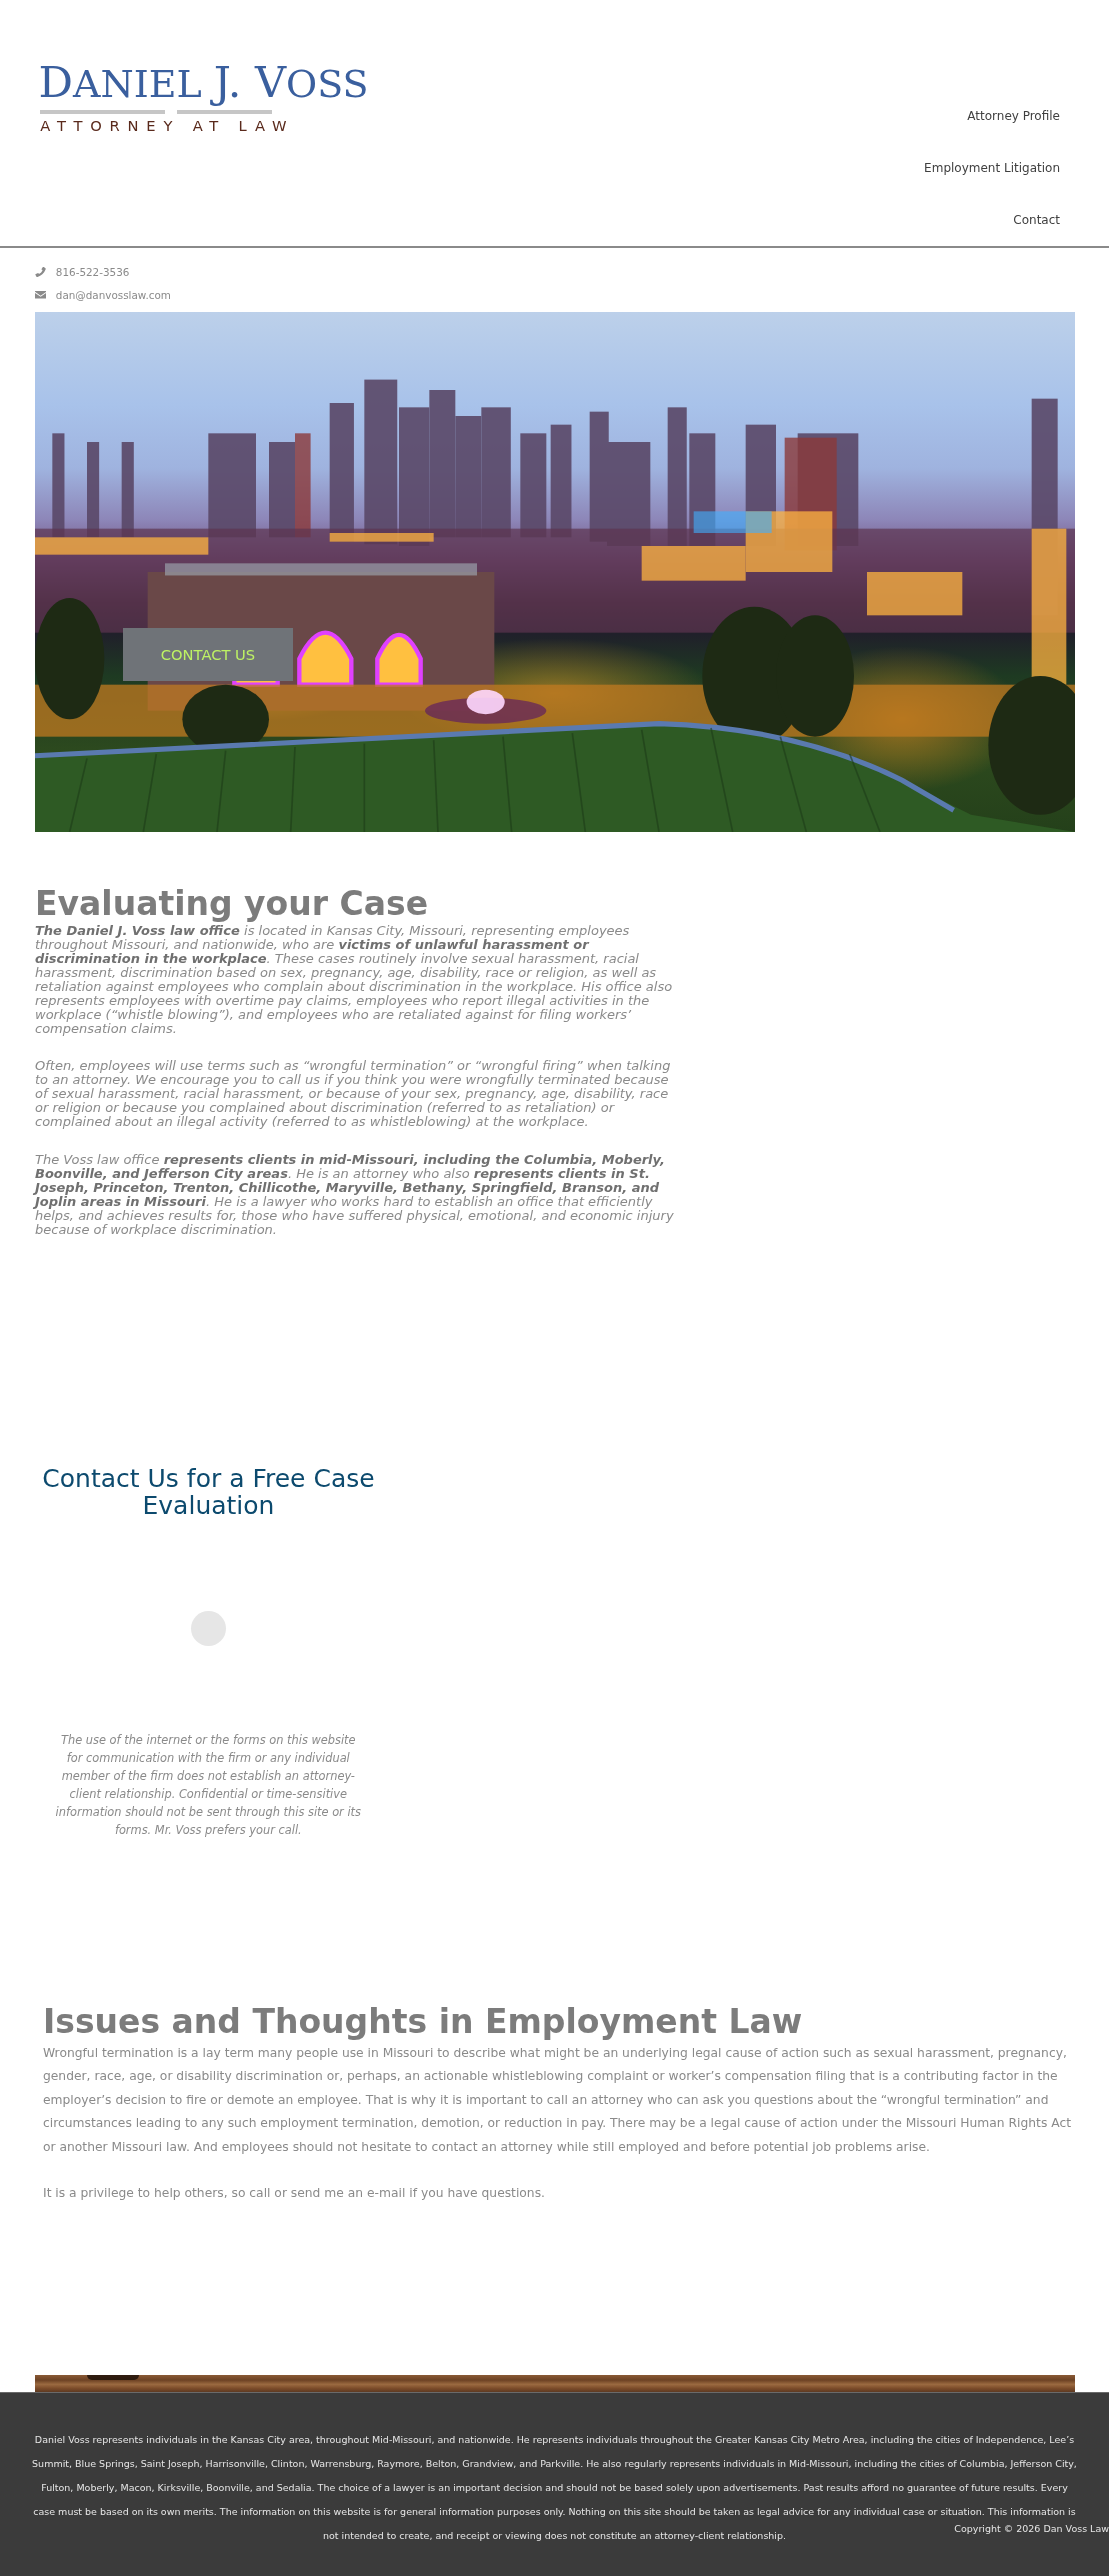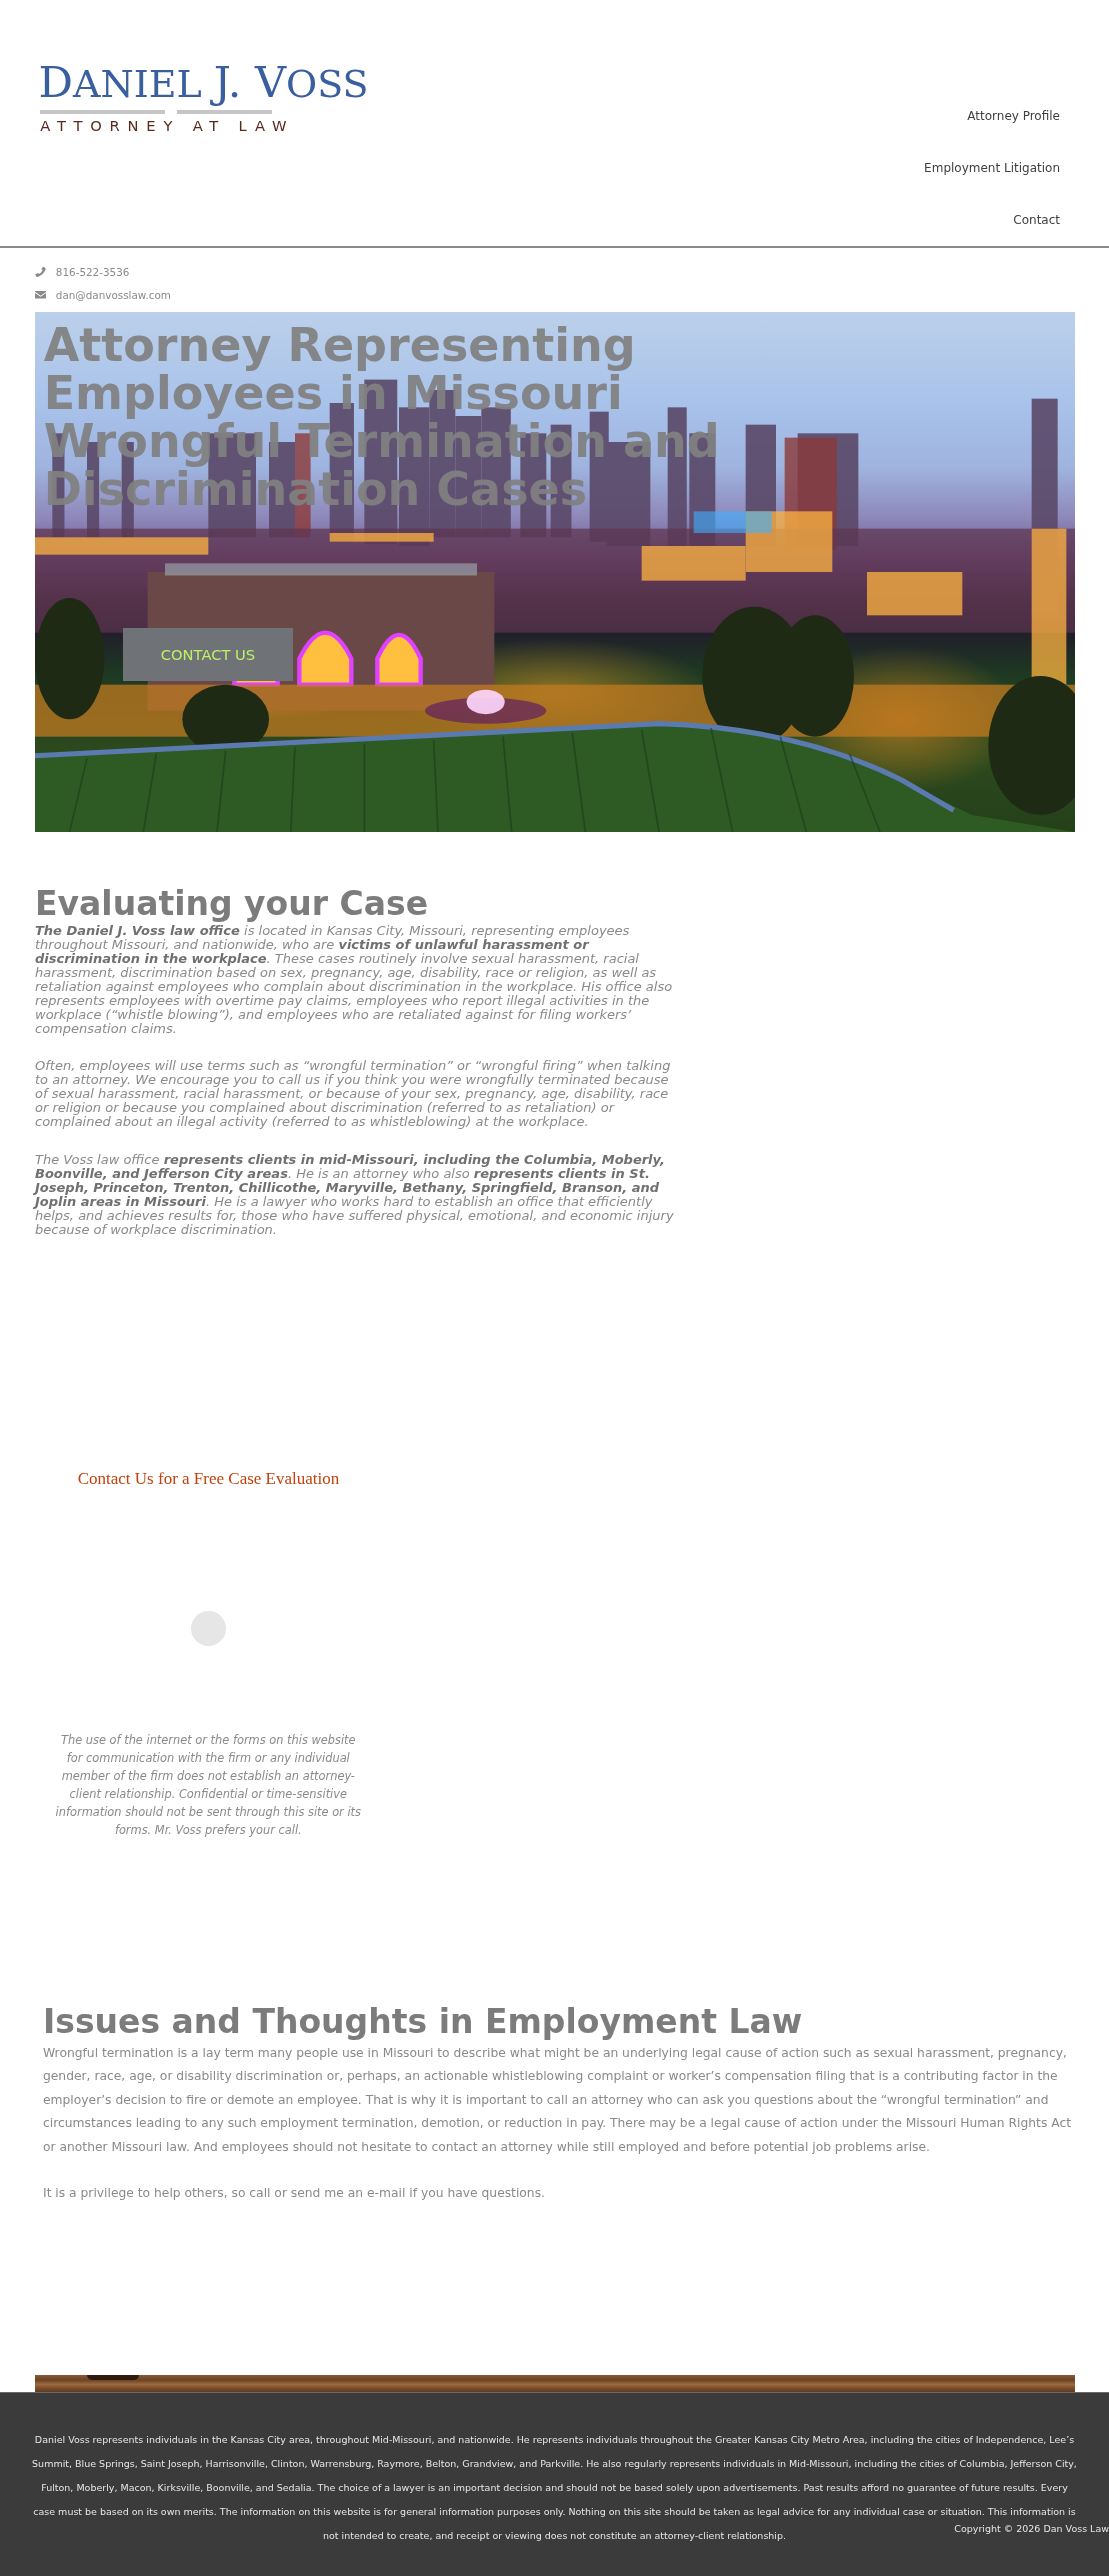--- a/index.html
+++ b/index.html
@@ -36,21 +36,21 @@
   .hero-btn { position: absolute; left: 88px; top: 316px; width: 170px; height: 53px; background: #6f7378; color: #bef264; font-size: 14.7px; border: none; font-family: "DejaVu Sans", sans-serif; }
 
   
   .eval { position: absolute; left: 35px; top: 884px; width: 641px; }
   .eval h2 { font-size: 33px; font-weight: bold; color: #7c7c7c; line-height: 40px; margin-bottom: 0px; }
   .eval p { font-size: 13px; line-height: 14px; color: #8a8a8a; margin-bottom: 23.4px; font-style: italic; }
   .eval b { color: #707070; }
 
   
   .cform { position: absolute; left: 35px; top: 1465px; width: 347px; text-align: center; }
-  .cform h3 { font-size: 17px; font-weight: normal; color: #c2410c; line-height: 27px; font-family: Liberation Serif, serif; }
+  .cform h3 { font-size: 25px; font-weight: normal; color: #0c4a6e; line-height: 27px; }
   .spinner { position: absolute; left: 156px; top: 146px; width: 35px; height: 35px; border-radius: 50%; background: #e6e6e6; }
   .cform .disclaimer { position: absolute; left: 17.3px; top: 266px; width: 312px; font-style: italic; font-size: 11.4px; line-height: 18px; color: #8a8a8a; }
 
   
   .issues { position: absolute; left: 43px; top: 2002px; width: 1031px; }
   .issues h2 { font-size: 33px; font-weight: bold; color: #7c7c7c; line-height: 40px; }
   .issues p { font-size: 12.3px; line-height: 23.4px; color: #8a8a8a; margin-bottom: 23.4px; }
 
   .wood { position: absolute; left: 35px; top: 2375px; width: 1040px; height: 17.3px;
     background: linear-gradient(180deg, #8a5a36 0%, #6d4224 30%, #9b6a40 55%, #7a4a28 80%, #5e3a22 100%); }
@@ -165,21 +165,20 @@
         <line x1="380" y1="498" x2="380" y2="600"></line>
         <line x1="460" y1="494" x2="465" y2="600"></line>
       <line x1="540" y1="490" x2="550" y2="600"></line>
         <line x1="620" y1="486" x2="635" y2="600"></line>
         <line x1="700" y1="482" x2="720" y2="600"></line>
       <line x1="780" y1="480" x2="805" y2="600"></line>
         <line x1="860" y1="490" x2="890" y2="600"></line>
         <line x1="940" y1="510" x2="975" y2="600"></line>
     </g>
   </svg>
-  <h1 class="hero-title">Attorney Representing Employees in Missouri Wrongful Termination and Discrimination Cases</h1>
   <button class="hero-btn">CONTACT US</button>
 </section>
 
 <section class="eval">
   <h2>Evaluating your Case</h2>
   <p><b>The Daniel J. Voss law office</b><span> is located in Kansas City, Missouri, representing employees throughout Missouri, and nationwide, who are </span><b>victims of unlawful harassment or discrimination in the workplace</b><span>.  These cases routinely involve sexual harassment, racial harassment, discrimination based on sex, pregnancy, age, disability, race or religion, as well as retaliation against employees who complain about discrimination in the workplace. His office also represents employees with overtime pay claims, employees who report illegal activities in the workplace (“whistle blowing”), and employees who are retaliated against for filing workers’ compensation claims.</span></p>
   <p>Often, employees will use terms such as “wrongful termination” or “wrongful firing” when talking to an attorney.  We encourage you to call us if you think you were wrongfully terminated because of sexual harassment, racial harassment, or because of your sex, pregnancy, age, disability, race or religion or because you complained about discrimination (referred to as retaliation) or complained about an illegal activity (referred to as whistleblowing) at the workplace.</p>
   <p><span>The Voss law office </span><b>represents clients in mid-Missouri, including the Columbia, Moberly, Boonville, and Jefferson City areas</b><span>. He is an attorney who also </span><b>represents clients in St. Joseph, Princeton, Trenton, Chillicothe, Maryville, Bethany, Springfield, Branson, and Joplin areas in Missouri</b><span>.  He is a lawyer who works hard to establish an office that efficiently helps, and achieves results for, those who have suffered physical, emotional, and economic injury because of workplace discrimination.</span></p>
 </section>
 

